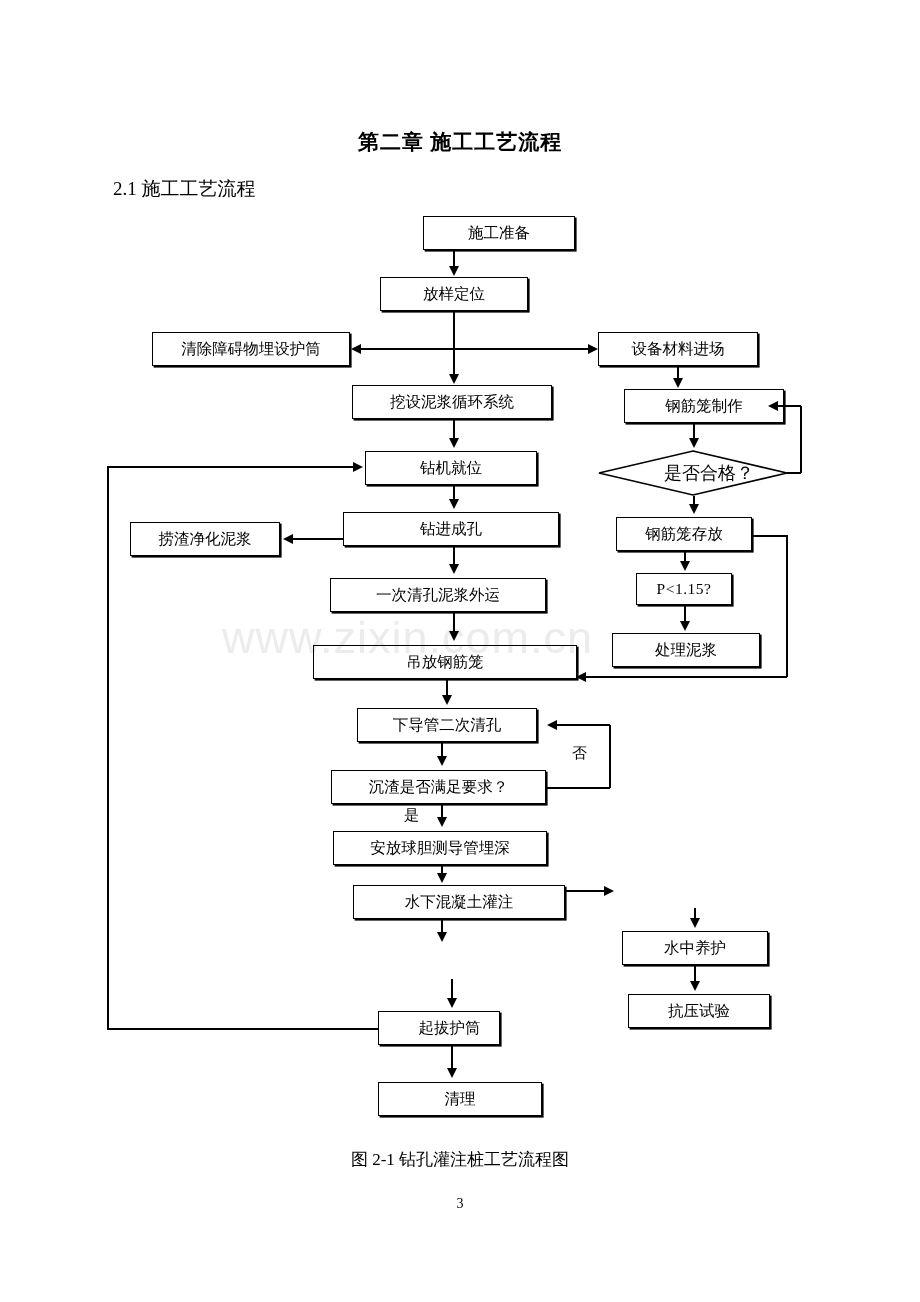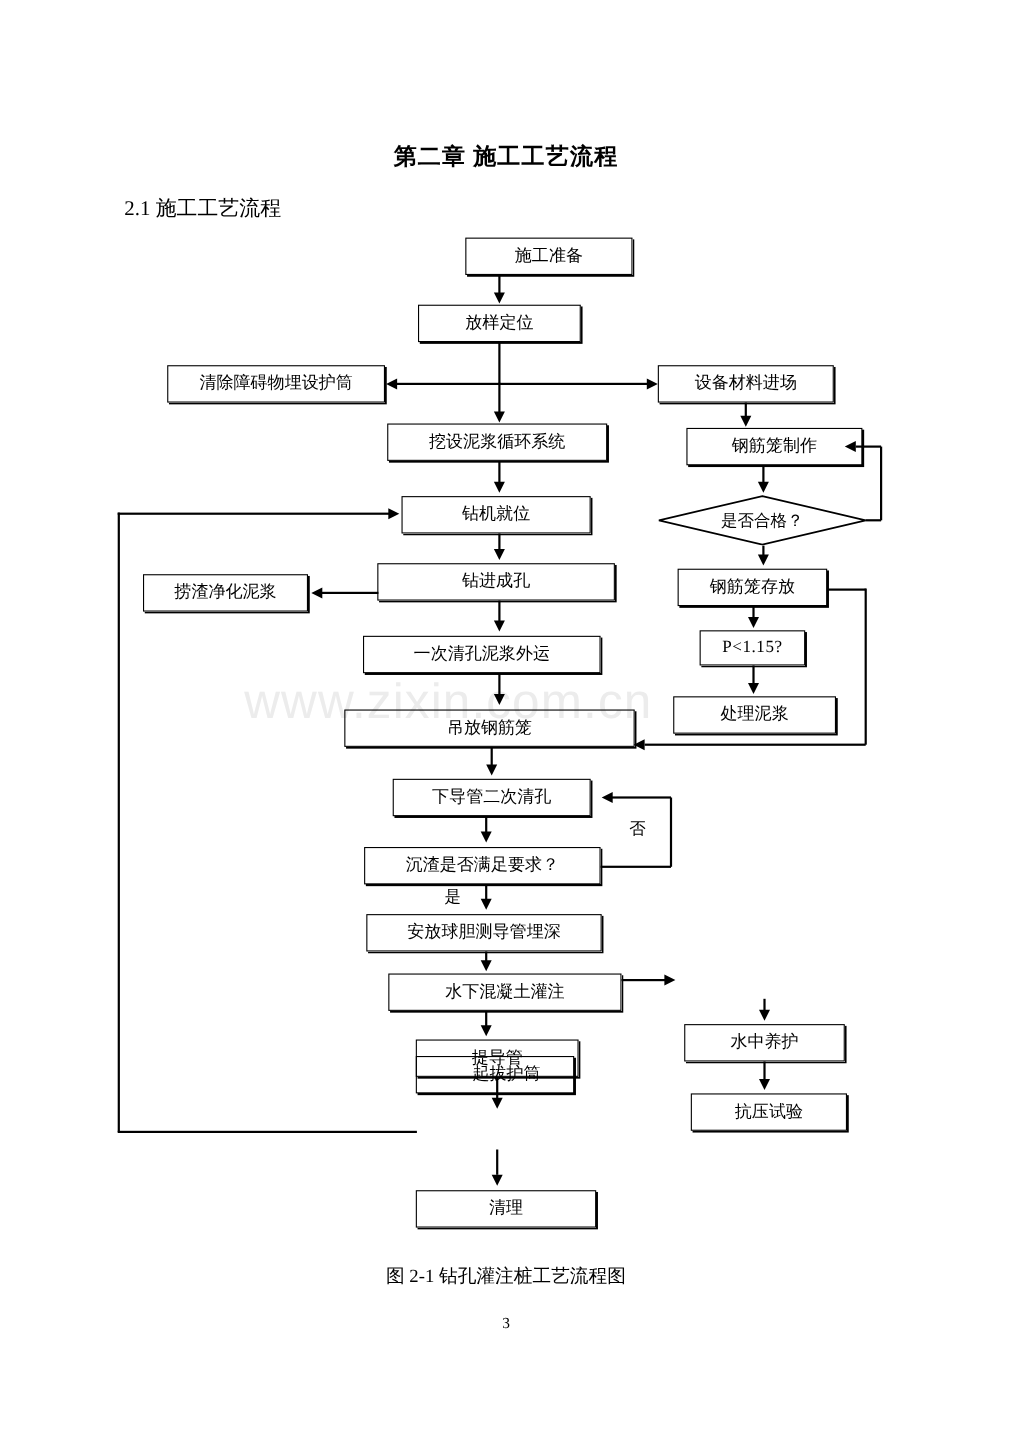--- a/index.html
+++ b/index.html
@@ -99,26 +99,26 @@
     font-family: "Liberation Serif", "DejaVu Serif", serif;
     letter-spacing: 0.5px;
   }
   .diamond-wrap {
     position: absolute;
     z-index: 3;
   }
   .diamond-wrap svg { display: block; }
   .diamond-label {
     position: absolute;
-    left: 0; top: 0;
+    left: 16px; top: 0;
     width: 100%; height: 100%;
     display: flex;
     align-items: center;
     justify-content: center;
-    font-size: 15px;
+    font-size: 18px;
     font-family: "Liberation Serif", "DejaVu Serif", serif;
     white-space: nowrap;
   }
   .edge-label {
     position: absolute;
     font-size: 15px;
     z-index: 4;
     font-family: "Liberation Serif", "DejaVu Serif", serif;
   }
   .conn {
@@ -242,25 +242,22 @@
 
 
     <div class="node" style="left:622px; top:931px; width:146px; height:34px;">
       <span>水中养护</span>
     </div>
 
     <div class="node" style="left:628px; top:994px; width:142px; height:34px;">
       <span>抗压试验</span>
     </div>
 
-    <div class="node" style="left:378px; top:945px; width:148px; height:34px;">
-      <span>提导管</span>
-    </div>
-
-    <div class="node" style="left:378px; top:960px; width:144px; height:34px;padding-left:21px;">
+
+    <div class="node" style="left:378px; top:1011px; width:122px; height:34px;padding-left:21px;">
       <span>起拔护筒</span>
     </div>
 
     <div class="node" style="left:378px; top:1082px; width:164px; height:34px;">
       <span>清理</span>
     </div>
 
     <div class="edge-label" style="left:572px; top:744px;">否</div>
     <div class="edge-label" style="left:404px; top:806px;">是</div>
 

